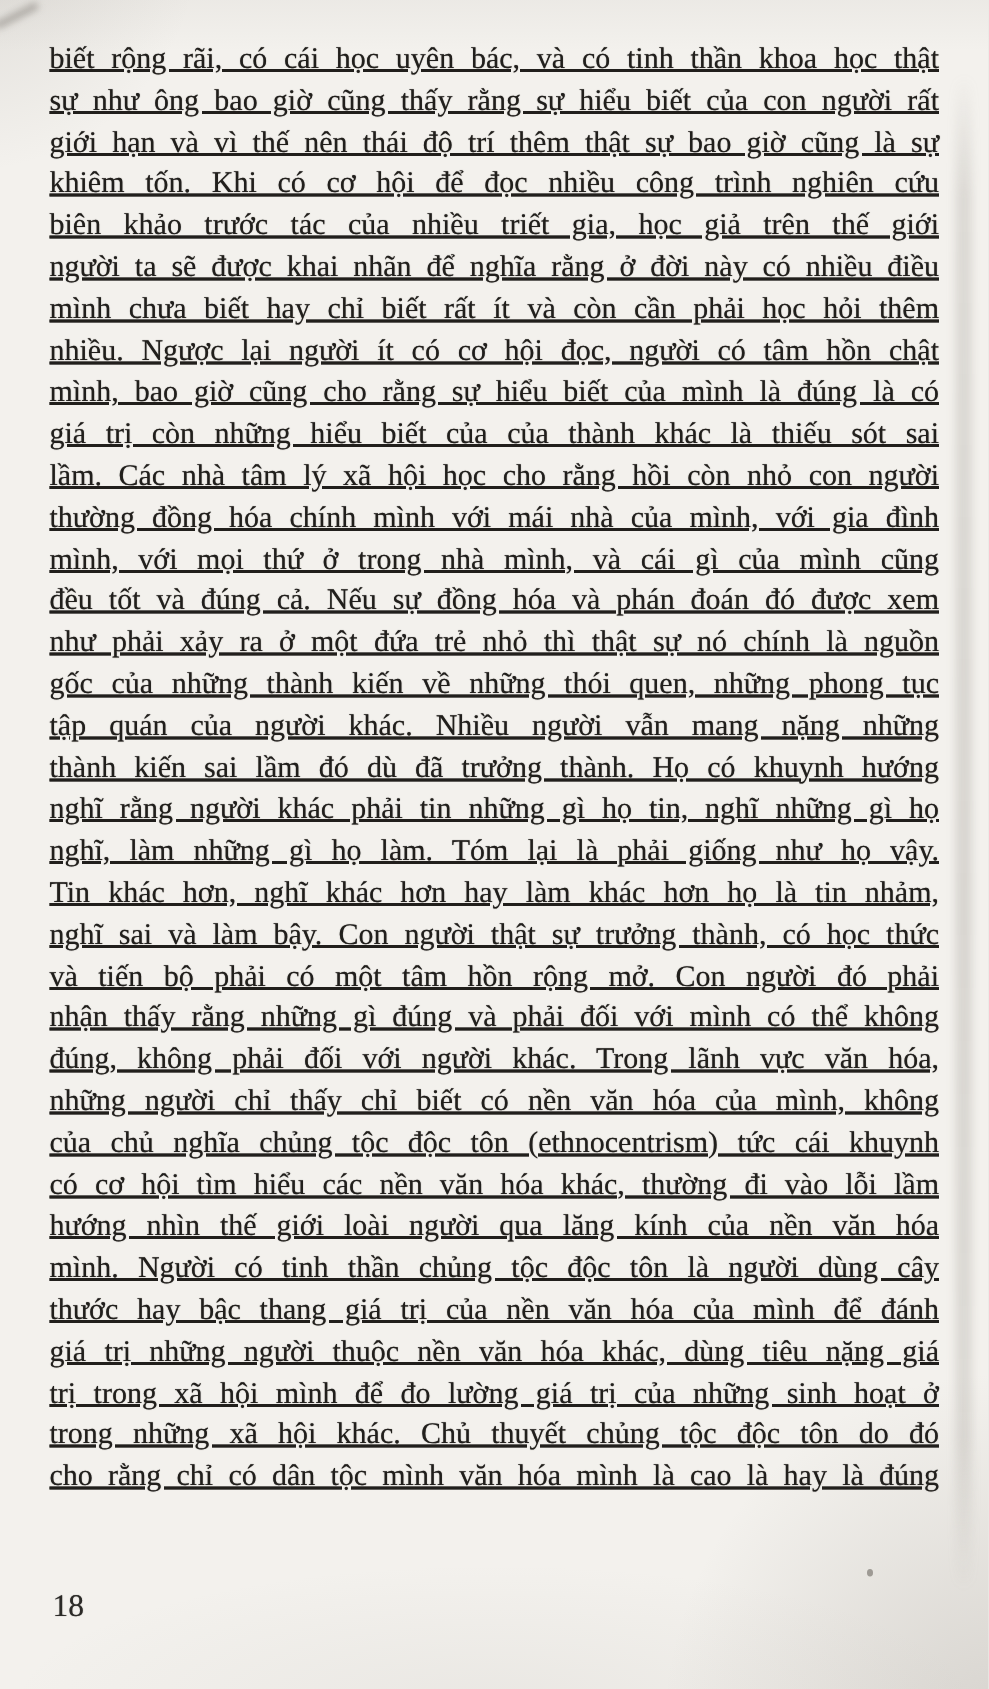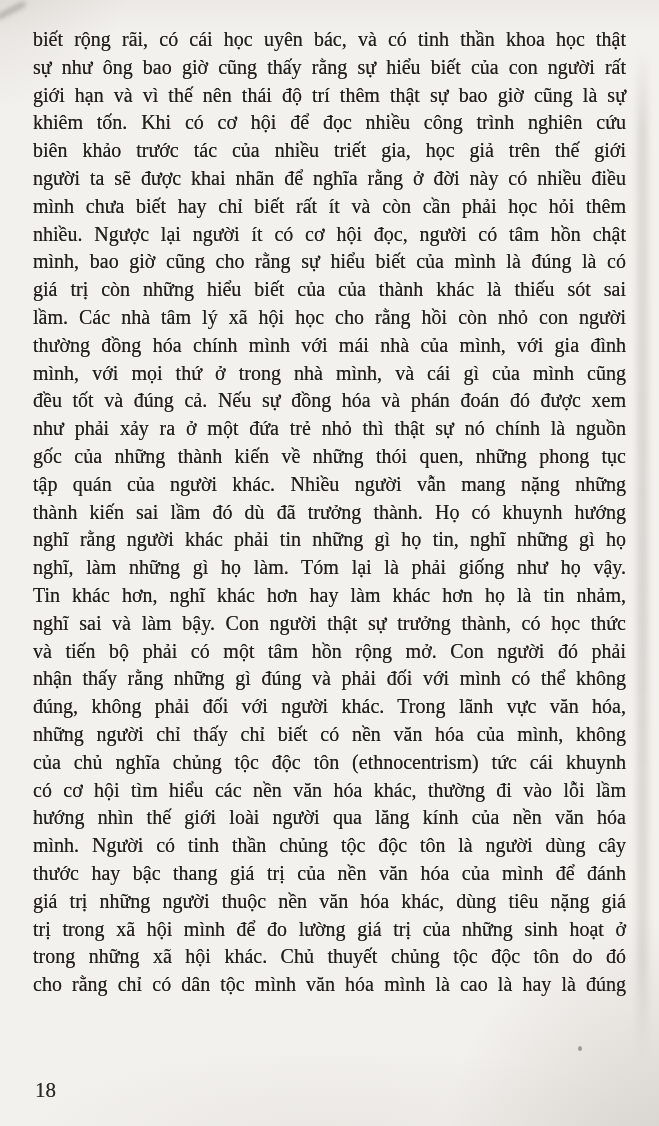--- a/index.html
+++ b/index.html
@@ -28,30 +28,30 @@
     color: #211f1c;
     font-size: 20px;
     line-height: 27.8px;
     text-shadow: 0 0 0.6px rgba(33,31,28,0.72);
   }
   .line {
     text-align: justify;
     text-align-last: justify;
     text-justify: inter-word;
     white-space: normal;
+    text-decoration: underline;
   }
   .pagenum {
     position: absolute;
     left: 35px;
     top: 1056px;
     font-size: 21px;
     line-height: 28px;
     color: #2b2a27;
     text-shadow: 0 0 0.6px rgba(43,42,39,0.7);
-    margin-top: 20px;
   }
   
   .smudge-topleft {
     position: absolute;
     left: -5px;
     top: 8px;
     width: 32px;
     height: 5px;
     background: rgba(110,106,100,0.45);
     transform: rotate(-27deg);

